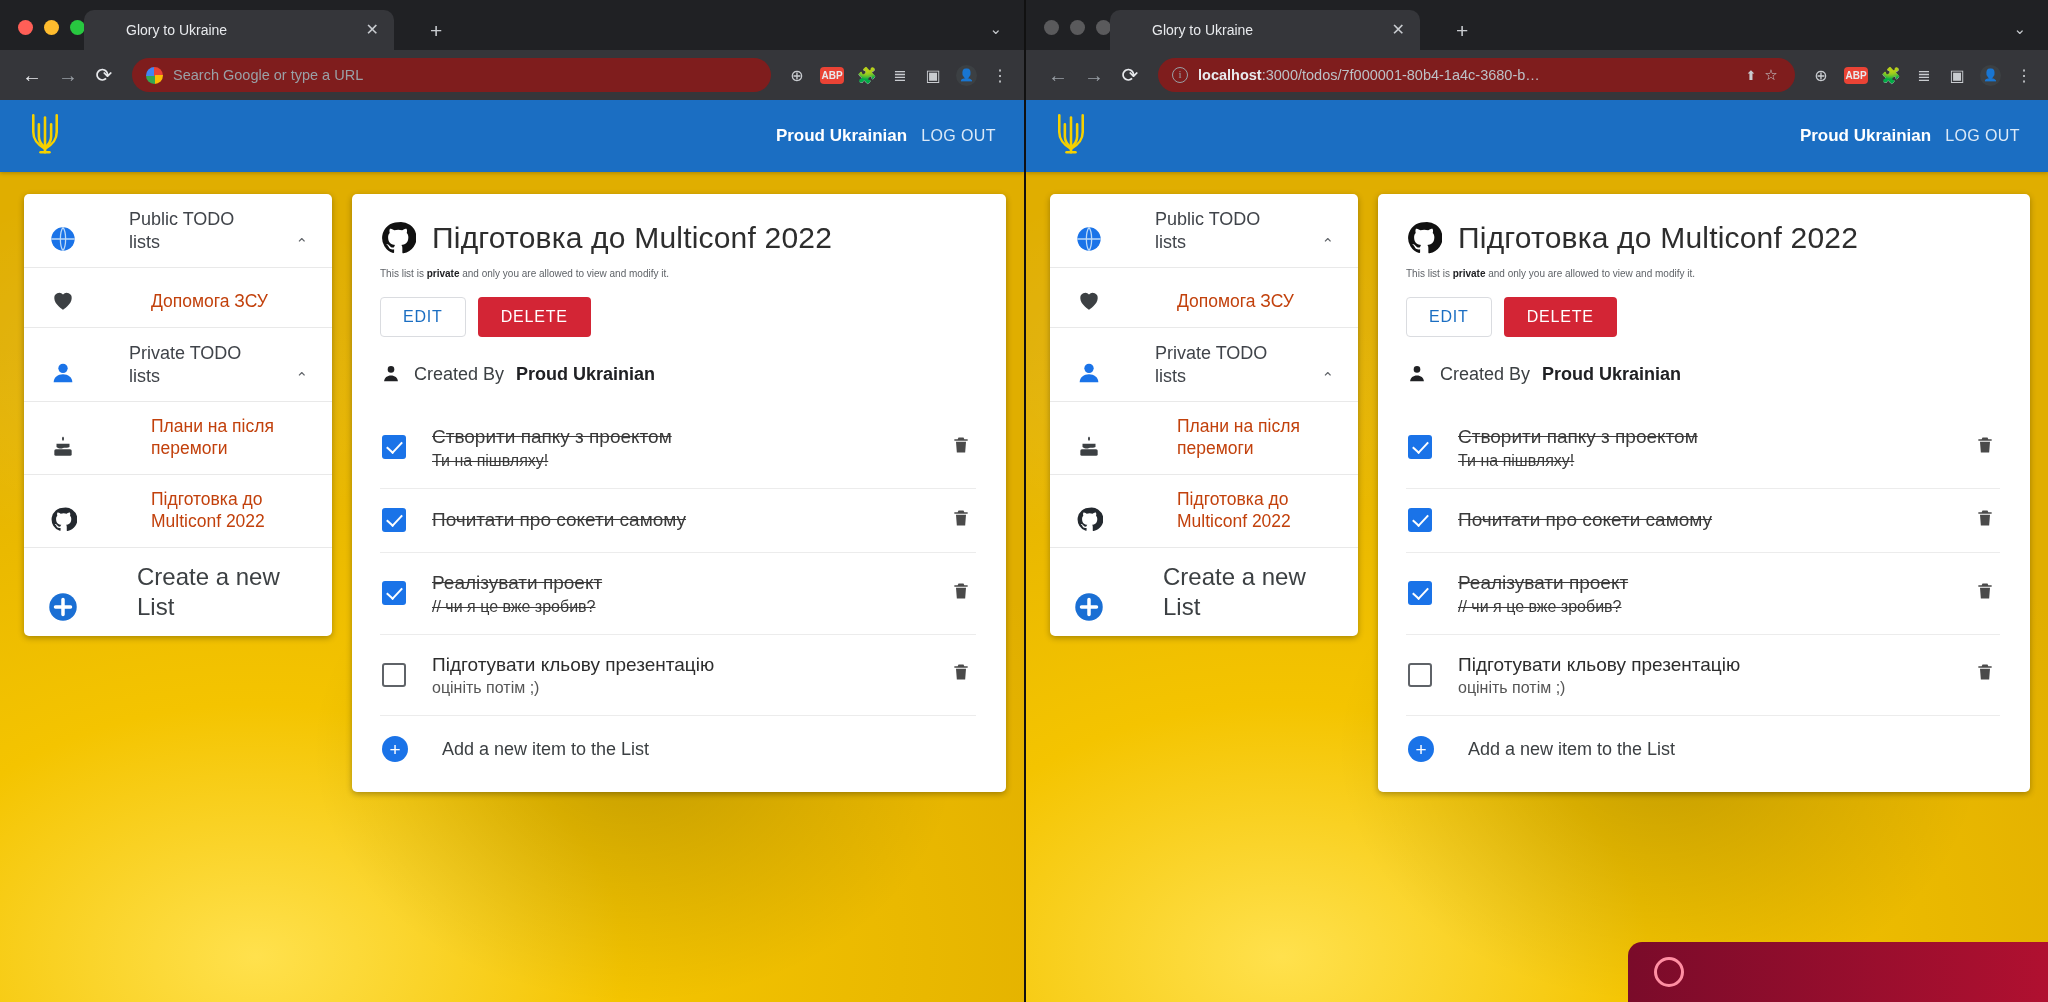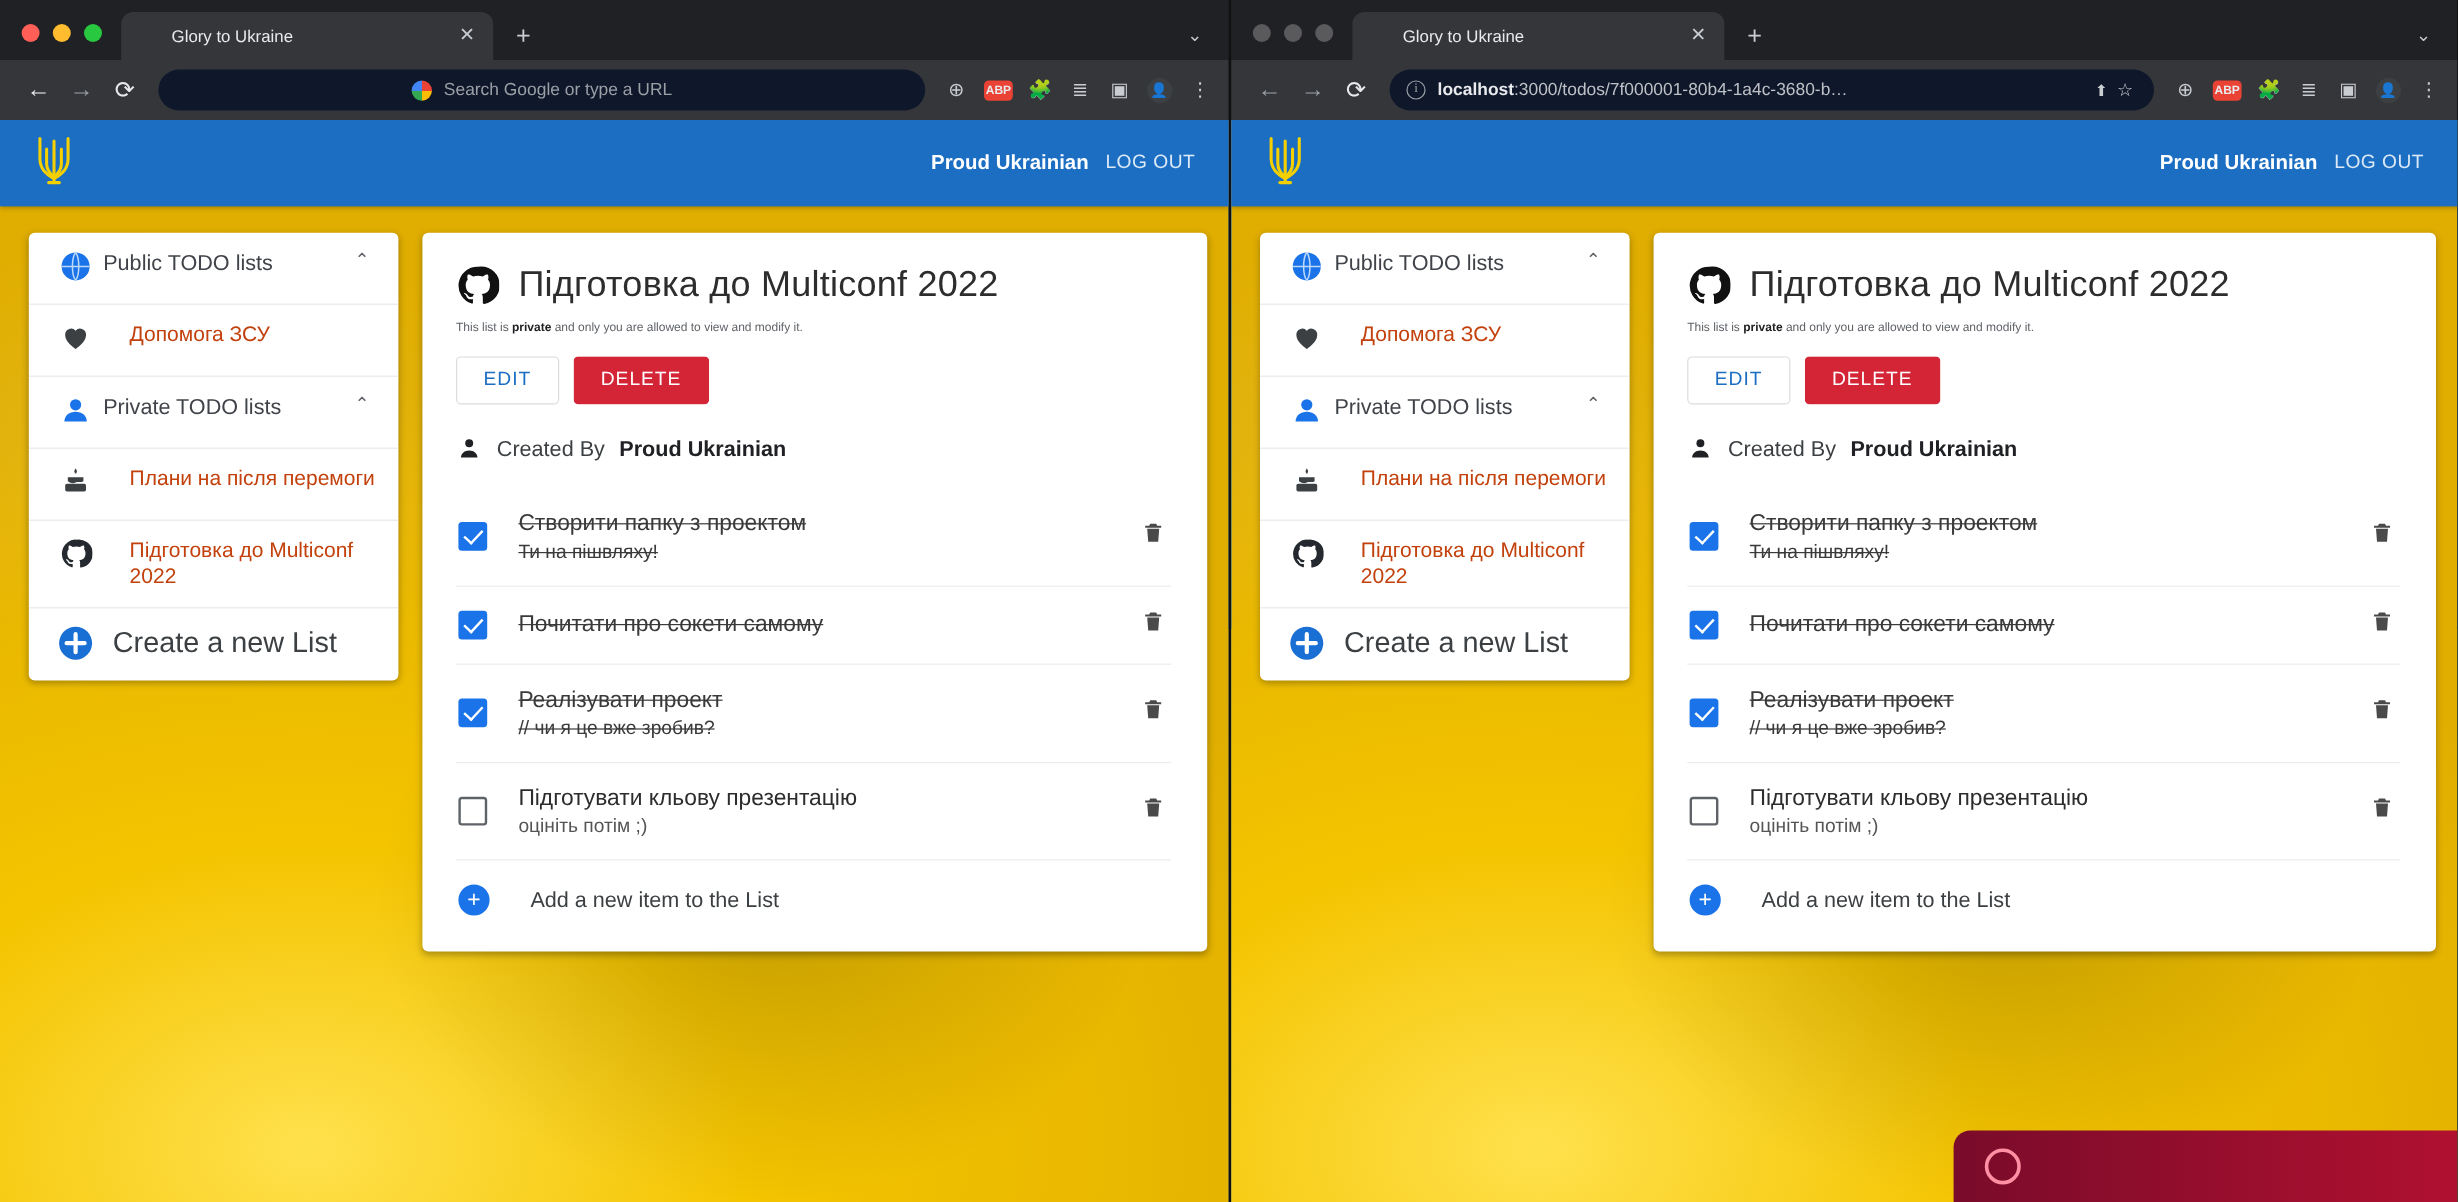--- a/index.html
+++ b/index.html
@@ -14,34 +14,34 @@
   .win{position:absolute;top:0;height:1002px;overflow:hidden;background:#202124;}
   .win.left{left:0;width:1024px;}
   .win.right{left:1024px;width:1024px;border-left:2px solid #111;}
 
   .tabstrip{position:relative;height:50px;background:#202124;}
   .traffic{position:absolute;left:18px;top:20px;display:flex;gap:11px;}
   .dot{width:15px;height:15px;border-radius:50%;}
   .dot.r{background:#ff5f57;} .dot.y{background:#febc2e;} .dot.g{background:#28c840;}
   .win.right .dot.r,.win.right .dot.y,.win.right .dot.g{background:#5a5a5c;}
 
-  .tab{position:absolute;left:101px;top:10px;height:40px;width:310px;background:#35363a;
+  .tab{position:absolute;left:84px;top:10px;height:40px;width:310px;background:#35363a;
        border-radius:10px 10px 0 0;display:flex;align-items:center;padding:0 12px;}
   .tab .flag{width:20px;height:14px;border-radius:2px;overflow:hidden;flex:none;margin-right:10px;}
   .flag .fb{height:7px;background:#0057b7;} .flag .fy{height:7px;background:#ffd700;}
   .tab .tt{color:#e8eaed;font-size:14px;white-space:nowrap;overflow:hidden;flex:1;}
   .tab .x{color:#c9ccd0;font-size:16px;line-height:1;padding:0 3px;cursor:pointer;}
   .newtab{position:absolute;left:430px;top:20px;color:#c9ccd0;font-size:21px;line-height:1;}
   .tabchev{position:absolute;right:22px;top:20px;color:#c9ccd0;font-size:15px;}
 
   .toolbar{position:relative;height:50px;background:#35363a;display:flex;align-items:center;padding:0 14px;}
   .nav{color:#9aa0a6;font-size:20px;width:36px;text-align:center;}
   .nav.on{color:#e8eaed;}
-  .omnibox{flex:1;height:34px;background:#0f172a;border-radius:17px;display:flex;align-items:center;
-           padding:0 14px;margin:0 10px;min-width:0;justify-content:center;}
+  .omnibox{flex:1;height:34px;background:#7f1d1d;border-radius:17px;display:flex;align-items:center;
+           padding:0 14px;margin:0 10px;min-width:0;}
   .omnibox .gi{width:17px;height:17px;border-radius:50%;flex:none;margin-right:10px;
     background:conic-gradient(#ea4335 0 25%,#fbbc05 0 50%,#34a853 0 75%,#4285f4 0);}
   .omnibox .info{width:16px;height:16px;border-radius:50%;border:1.6px solid #9aa0a6;color:#9aa0a6;
     font-size:11px;text-align:center;line-height:13px;flex:none;margin-right:10px;font-family:"Liberation Serif",serif;}
   .omtext{color:#bdc1c6;font-size:14.5px;white-space:nowrap;overflow:hidden;}
   .omtext b{color:#e8eaed;font-weight:700;}
   .omtext.ph{color:#9aa0a6;}
   .tbicons{display:flex;align-items:center;gap:13px;margin-left:6px;}
   .tbi{color:#c9ccd0;font-size:16px;width:20px;text-align:center;}
   .tbi.red{color:#e8eaed;background:#ea4335;border-radius:4px;font-size:10px;font-weight:bold;
@@ -70,21 +70,21 @@
   .appbar .spacer{flex:1;}
   .user{color:#fff;font-size:17px;font-weight:700;}
   .logout{color:#dbe9f7;font-size:16px;letter-spacing:.4px;margin-left:14px;}
 
   .content{position:relative;z-index:3;display:flex;gap:20px;padding:22px 18px 0 24px;align-items:flex-start;}
 
   .card{background:#fff;border-radius:5px;box-shadow:0 2px 6px rgba(0,0,0,.3);}
 
   
   .sidebar{width:308px;flex:none;overflow:hidden;}
-  .srow{display:flex;align-items:flex-start;padding:14px 16px;border-bottom:1px solid #e9e9e9;min-height:60px;}
+  .srow{display:flex;align-items:flex-end;padding:14px 16px;border-bottom:1px solid #e9e9e9;min-height:60px;gap:43px;}
   .srow:last-child{border-bottom:none;}
   .sicon{width:46px;flex:none;display:flex;align-items:center;justify-content:center;}
   .slabel{flex:1;font-size:18px;color:#3c4043;line-height:1.25;}
   .sgroup .slabel{color:#40444a;}
   .chev{color:#5f6368;font-size:15px;padding:0 8px;}
   .sub .slabel{padding-left:22px;font-size:17.5px;color:#c2410c;}
   .sub .sicon{width:46px;}
   .createrow .slabel{padding-left:8px;font-size:24px;color:#3c4043;}
 
   

